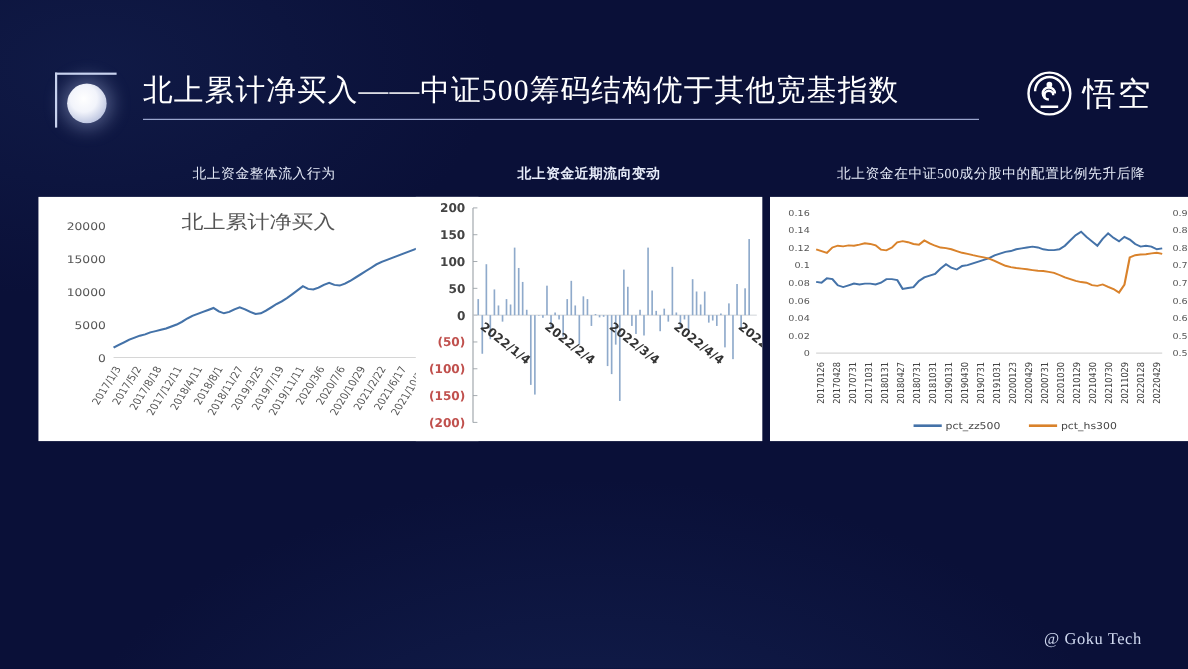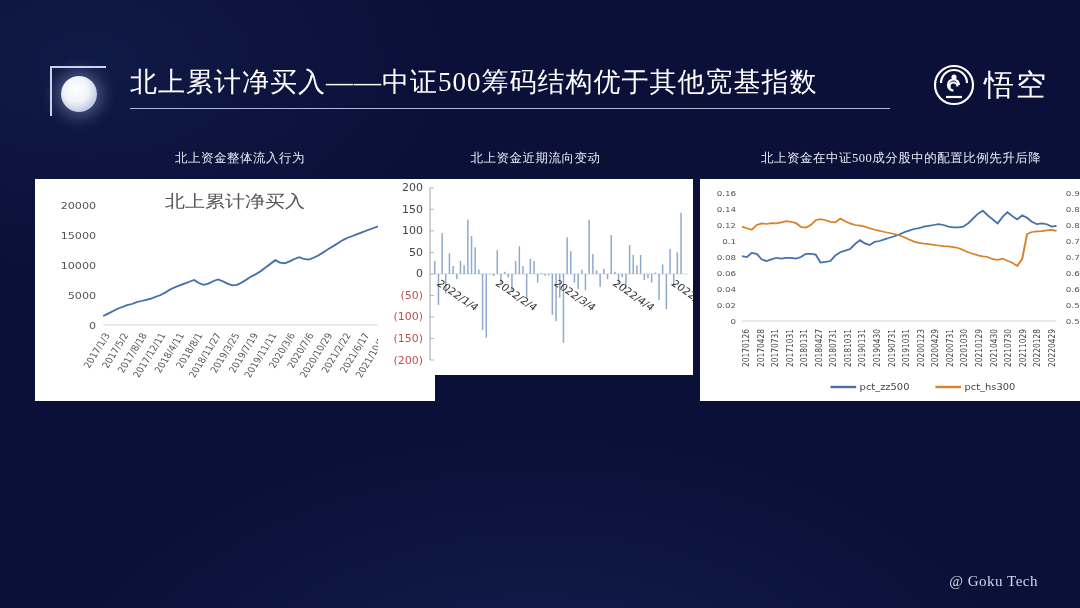--- a/index.html
+++ b/index.html
@@ -37,31 +37,31 @@
   .title-rule { margin-top:8px; height:1px; background:#aab6de; width:760px; }
 
   .brand { position:absolute; right:32px; top:36px; display:flex; align-items:flex-end; gap:9px; }
   .brand-mark { width:42px; height:42px; }
   .brand-name { font-size:30px; color:#ffffff; letter-spacing:2px; font-weight:400; }
 
   
   .charts { position:absolute; left:0; top:150px; width:1080px; }
   .chart-col { position:absolute; top:0; }
   .chart-col.c1 { left:35px; width:400px; }
-  .chart-col.c2 { left:378px; width:315px; }
+  .chart-col.c2 { left:378px; width:315px;font-weight:bold; }
   .chart-col.c3 { left:700px; width:402px; }
 
   .chart-caption {
     text-align:center; font-size:12.5px; color:#e6ebf8; letter-spacing:0.5px;
     margin-bottom:12px; white-space:nowrap;
   }
   .chart-col.c1 .chart-caption { padding-left:10px; }
   .chart-box { background:#ffffff; position:relative; overflow:hidden; }
   .chart-col.c1 .chart-box { height:222px; }
-  .chart-col.c2 .chart-box { height:196px; }
+  .chart-col.c2 .chart-box { height:222px; }
   .chart-col.c3 .chart-box { height:222px; }
 
   .svgchart { display:block; width:100%; height:100%; }
 
   .note {
     position:absolute; left:330px; top:427px; font-size:10px; color:#dbe2f4;
     letter-spacing:0.3px; white-space:nowrap;
   }
 
   

